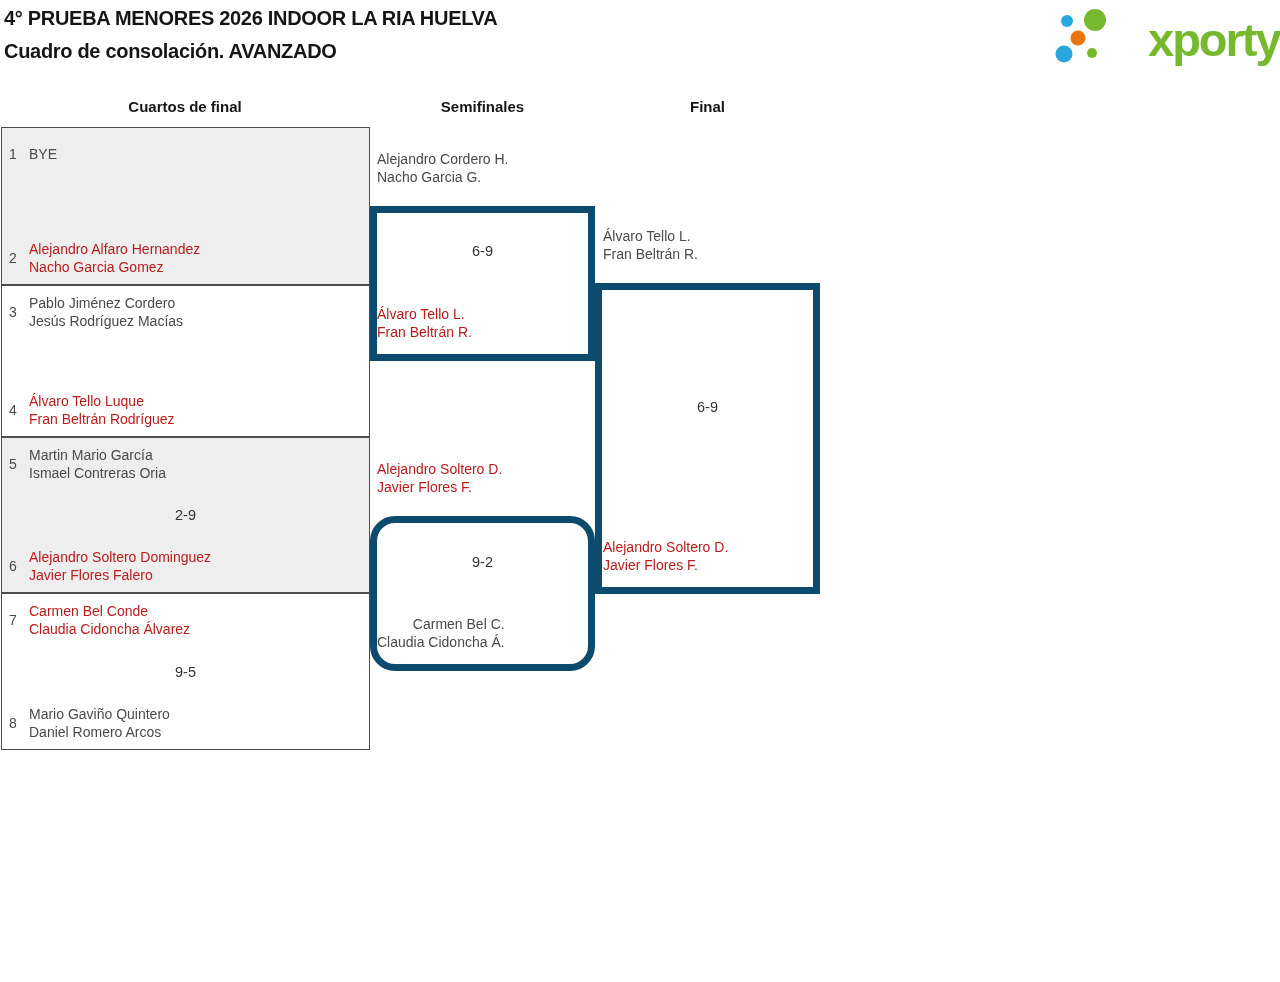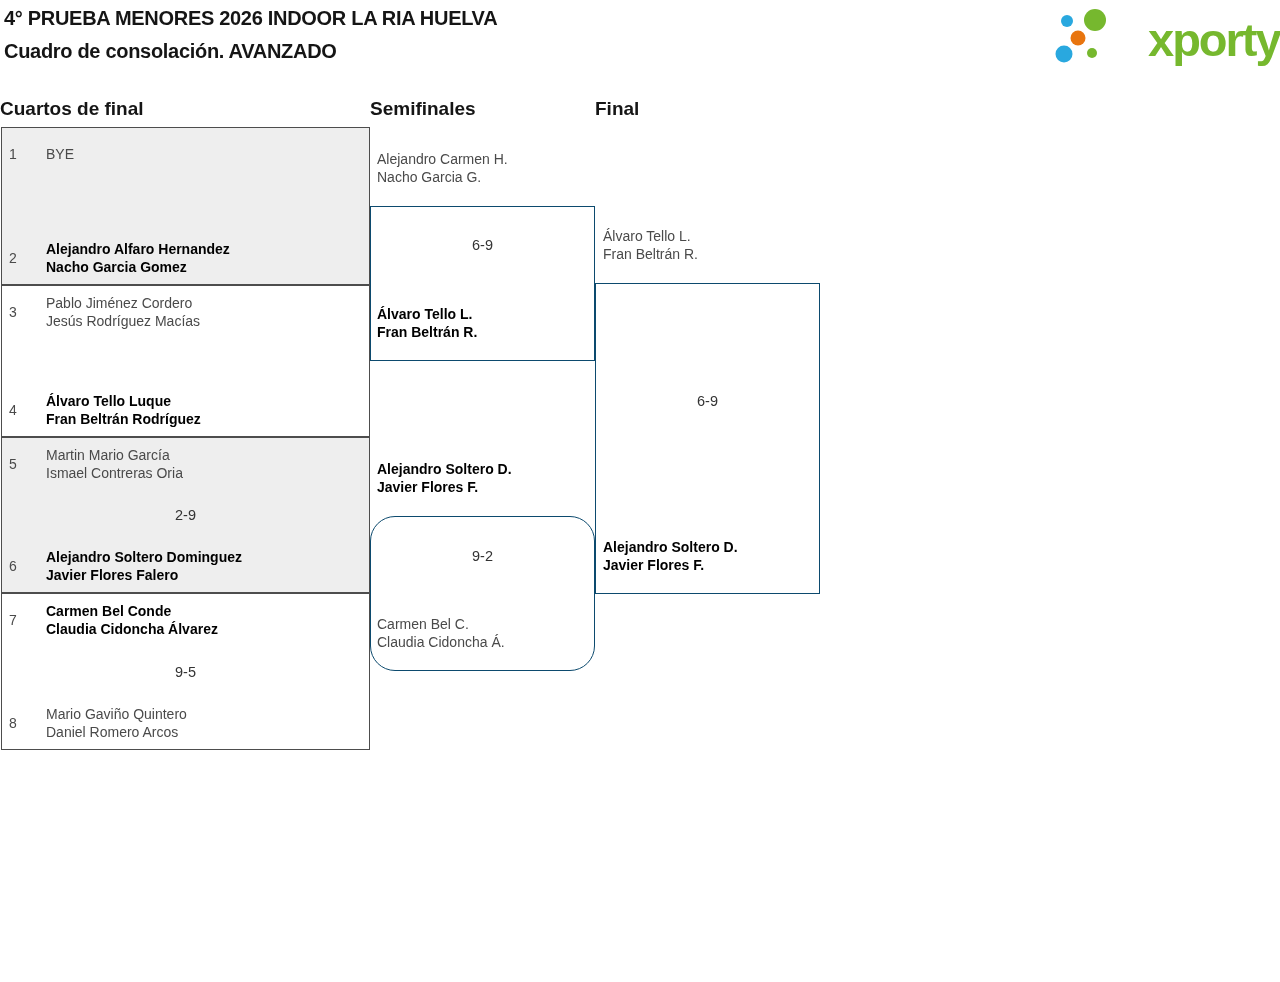--- a/index.html
+++ b/index.html
@@ -10,54 +10,54 @@
     background:#ffffff;
     font-family:"Liberation Sans", sans-serif;
     color:#151515;
     overflow:hidden;
   }
   
   .title { position:absolute; left:4px; top:2px; font-size:20px; font-weight:700; line-height:33px; color:#151515; letter-spacing:-0.3px; }
   .logo-dots { position:absolute; left:1050px; top:6px; }
   .logo-text { position:absolute; left:1112px; top:12px; font-size:47px; font-weight:700; letter-spacing:-2px; line-height:56px;margin-left:36px; }
   
-  .round-header { position:absolute; top:98px; font-size:19px; font-weight:700; text-align:left; color:#151515; }
+  .round-header { position:absolute; top:98px; font-size:15px; font-weight:700; text-align:center; color:#151515; }
   .rh-qf { left:0; width:370px; }
   .rh-sf { left:370px; width:225px; }
   .rh-f  { left:595px; width:225px; }
   
   .qf-block { position:absolute; left:1px; width:369px; border:1px solid #4d4d4d; background:#ffffff; }
   .qf-block.shaded { background:#eeeeee; }
   .qf-1 { top:127px; height:158px; }
   .qf-2 { top:285px; height:152px; }
   .qf-3 { top:437px; height:156px; }
   .qf-4 { top:593px; height:157px; }
   .team-row { position:absolute; left:0; right:0; display:flex; align-items:center; }
   .team-row.top { top:8px; }
   .team-row.bottom { bottom:8px; }
   .seed { flex:none; width:22px; text-align:center; font-size:14px; color:#4a4a4a; }
-  .team-names { margin-left:22px; min-height:36px; display:flex; flex-direction:column; justify-content:center; }
+  .team-names { margin-left:5px; min-height:36px; display:flex; flex-direction:column; justify-content:center; }
   .name { font-size:14px; line-height:18px; color:#4a4a4a; font-weight:400; white-space:nowrap; }
-  .winner .name, .name.winner { font-weight:700; color:#000000; }
+  .winner .name, .name.winner { font-weight:400; color:#b91c1c; }
   .qf-score { position:absolute; left:0; width:100%; top:50%; transform:translateY(-50%); text-align:center; font-size:14.5px; color:#333333; }
   
-  .match-box { position:absolute; border:1px solid #0c4a6e; background:transparent; }
+  .match-box { position:absolute; border:7px solid #0c4a6e; background:transparent; }
   .sf-1 { left:370px; top:206px; width:225px; height:155px; }
   .sf-2 { left:370px; top:516px; width:225px; height:155px;border-radius:25px; }
   .f-1  { left:595px; top:283px; width:225px; height:311px; }
   .box-score { position:absolute; left:0; width:100%; text-align:center; font-size:14.5px; color:#333333; }
   .sf-1 .box-score { top:30px; }
   .sf-2 .box-score { top:31px; }
   .f-1  .box-score { top:109px; }
   
   .entrant { position:absolute; display:flex; flex-direction:column; }
   .e-sf1-t1 { left:377px; top:150px; }
   .e-sf1-t2 { left:377px; top:305px; }
   .e-sf2-t1 { left:377px; top:460px; }
-  .e-sf2-t2 { left:377px; top:615px; }
+  .e-sf2-t2 { left:377px; top:615px;text-align:right; }
   .e-f-t1   { left:603px; top:227px; }
   .e-f-t2   { left:603px; top:538px; }
 </style>
 </head>
 <body>
 
 <div class="page">
 
   <div class="title">
     <div>4° PRUEBA MENORES 2026 INDOOR LA RIA HUELVA</div>
@@ -152,21 +152,21 @@
   </div>
   <div class="match-box sf-2">
     <div class="box-score">9-2</div>
   </div>
 
   <div class="match-box f-1">
     <div class="box-score">6-9</div>
   </div>
 
   <div class="entrant e-sf1-t1">
-    <span class="name">Alejandro Carmen H.</span>
+    <span class="name">Alejandro Cordero H.</span>
     <span class="name">Nacho Garcia G.</span>
   </div>
   <div class="entrant e-sf1-t2 winner">
     <span class="name">Álvaro Tello L.</span>
     <span class="name">Fran Beltrán R.</span>
   </div>
 
   <div class="entrant e-sf2-t1 winner">
     <span class="name">Alejandro Soltero D.</span>
     <span class="name">Javier Flores F.</span>

